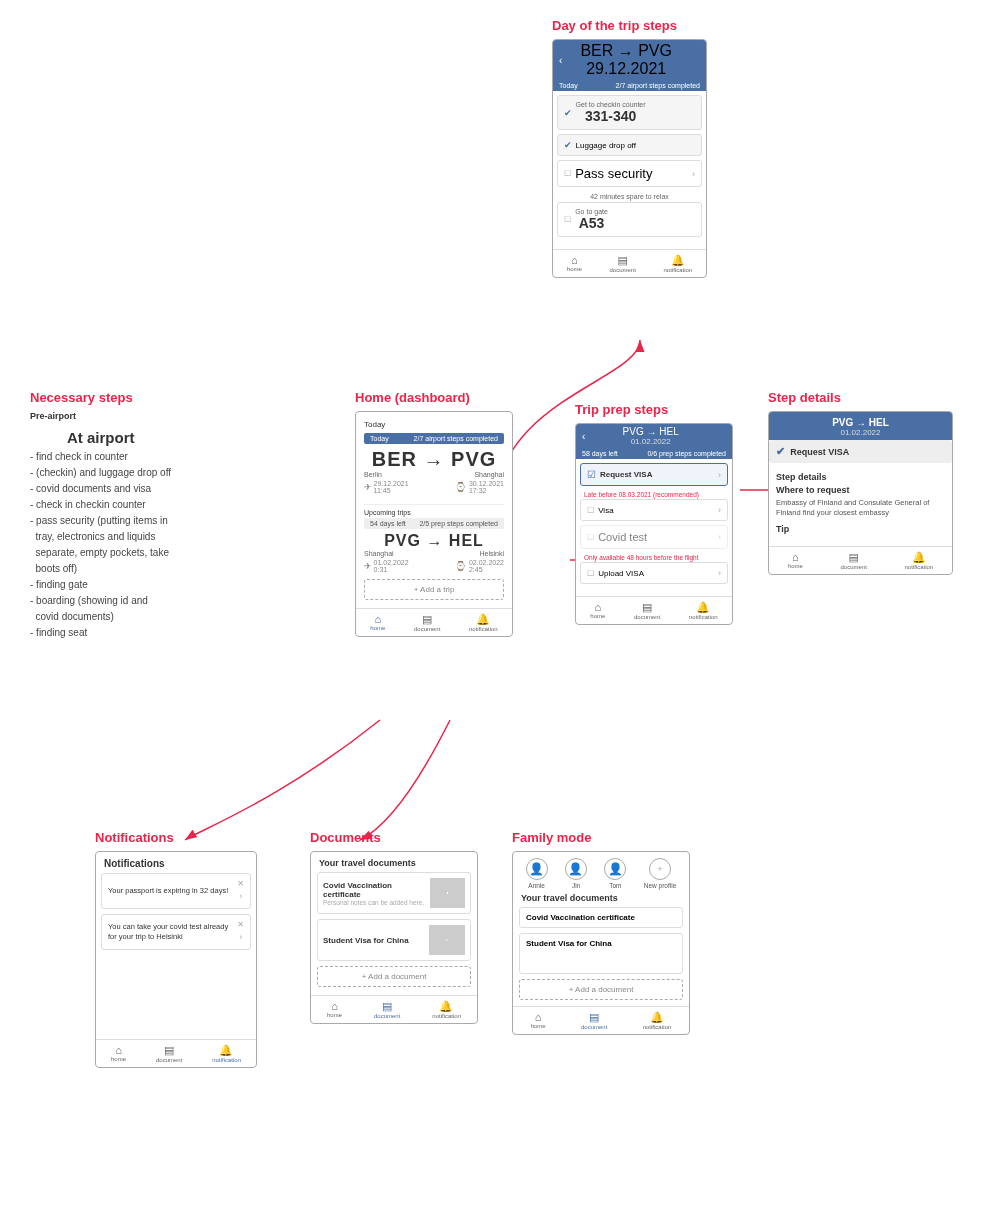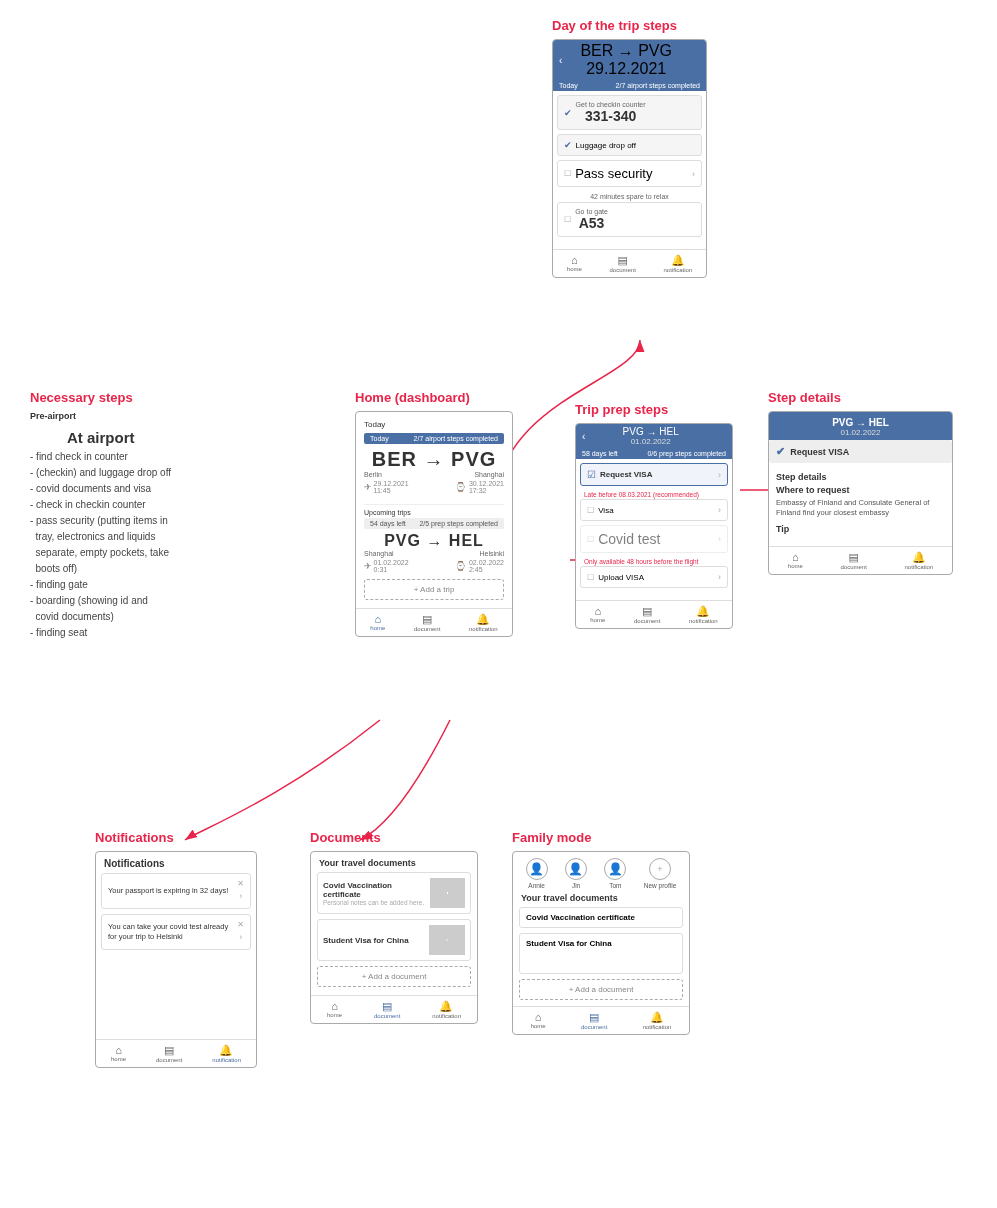--- a/index.html
+++ b/index.html
@@ -482,21 +482,21 @@
         <div class="step-left">
           <span style="font-size:8px; color:#aaa;">☐</span>
           <div style="font-size:8px;">Visa</div>
         </div>
         <span class="chevron">›</span>
       </div>
 
       <div class="step-item" style="opacity:0.5;">
         <div class="step-left">
           <span style="font-size:8px; color:#aaa;">☐</span>
-          <div style="font-size:14px;text-align:right;">Covid test</div>
+          <div style="font-size:11px;text-align:right;">Covid test</div>
         </div>
         <span class="chevron">›</span>
       </div>
       <div class="warning-text">Only available 48 hours before the flight</div>
 
       <div class="step-item">
         <div class="step-left">
           <span style="font-size:8px; color:#aaa;">☐</span>
           <div style="font-size:8px;">Upload VISA</div>
         </div>

